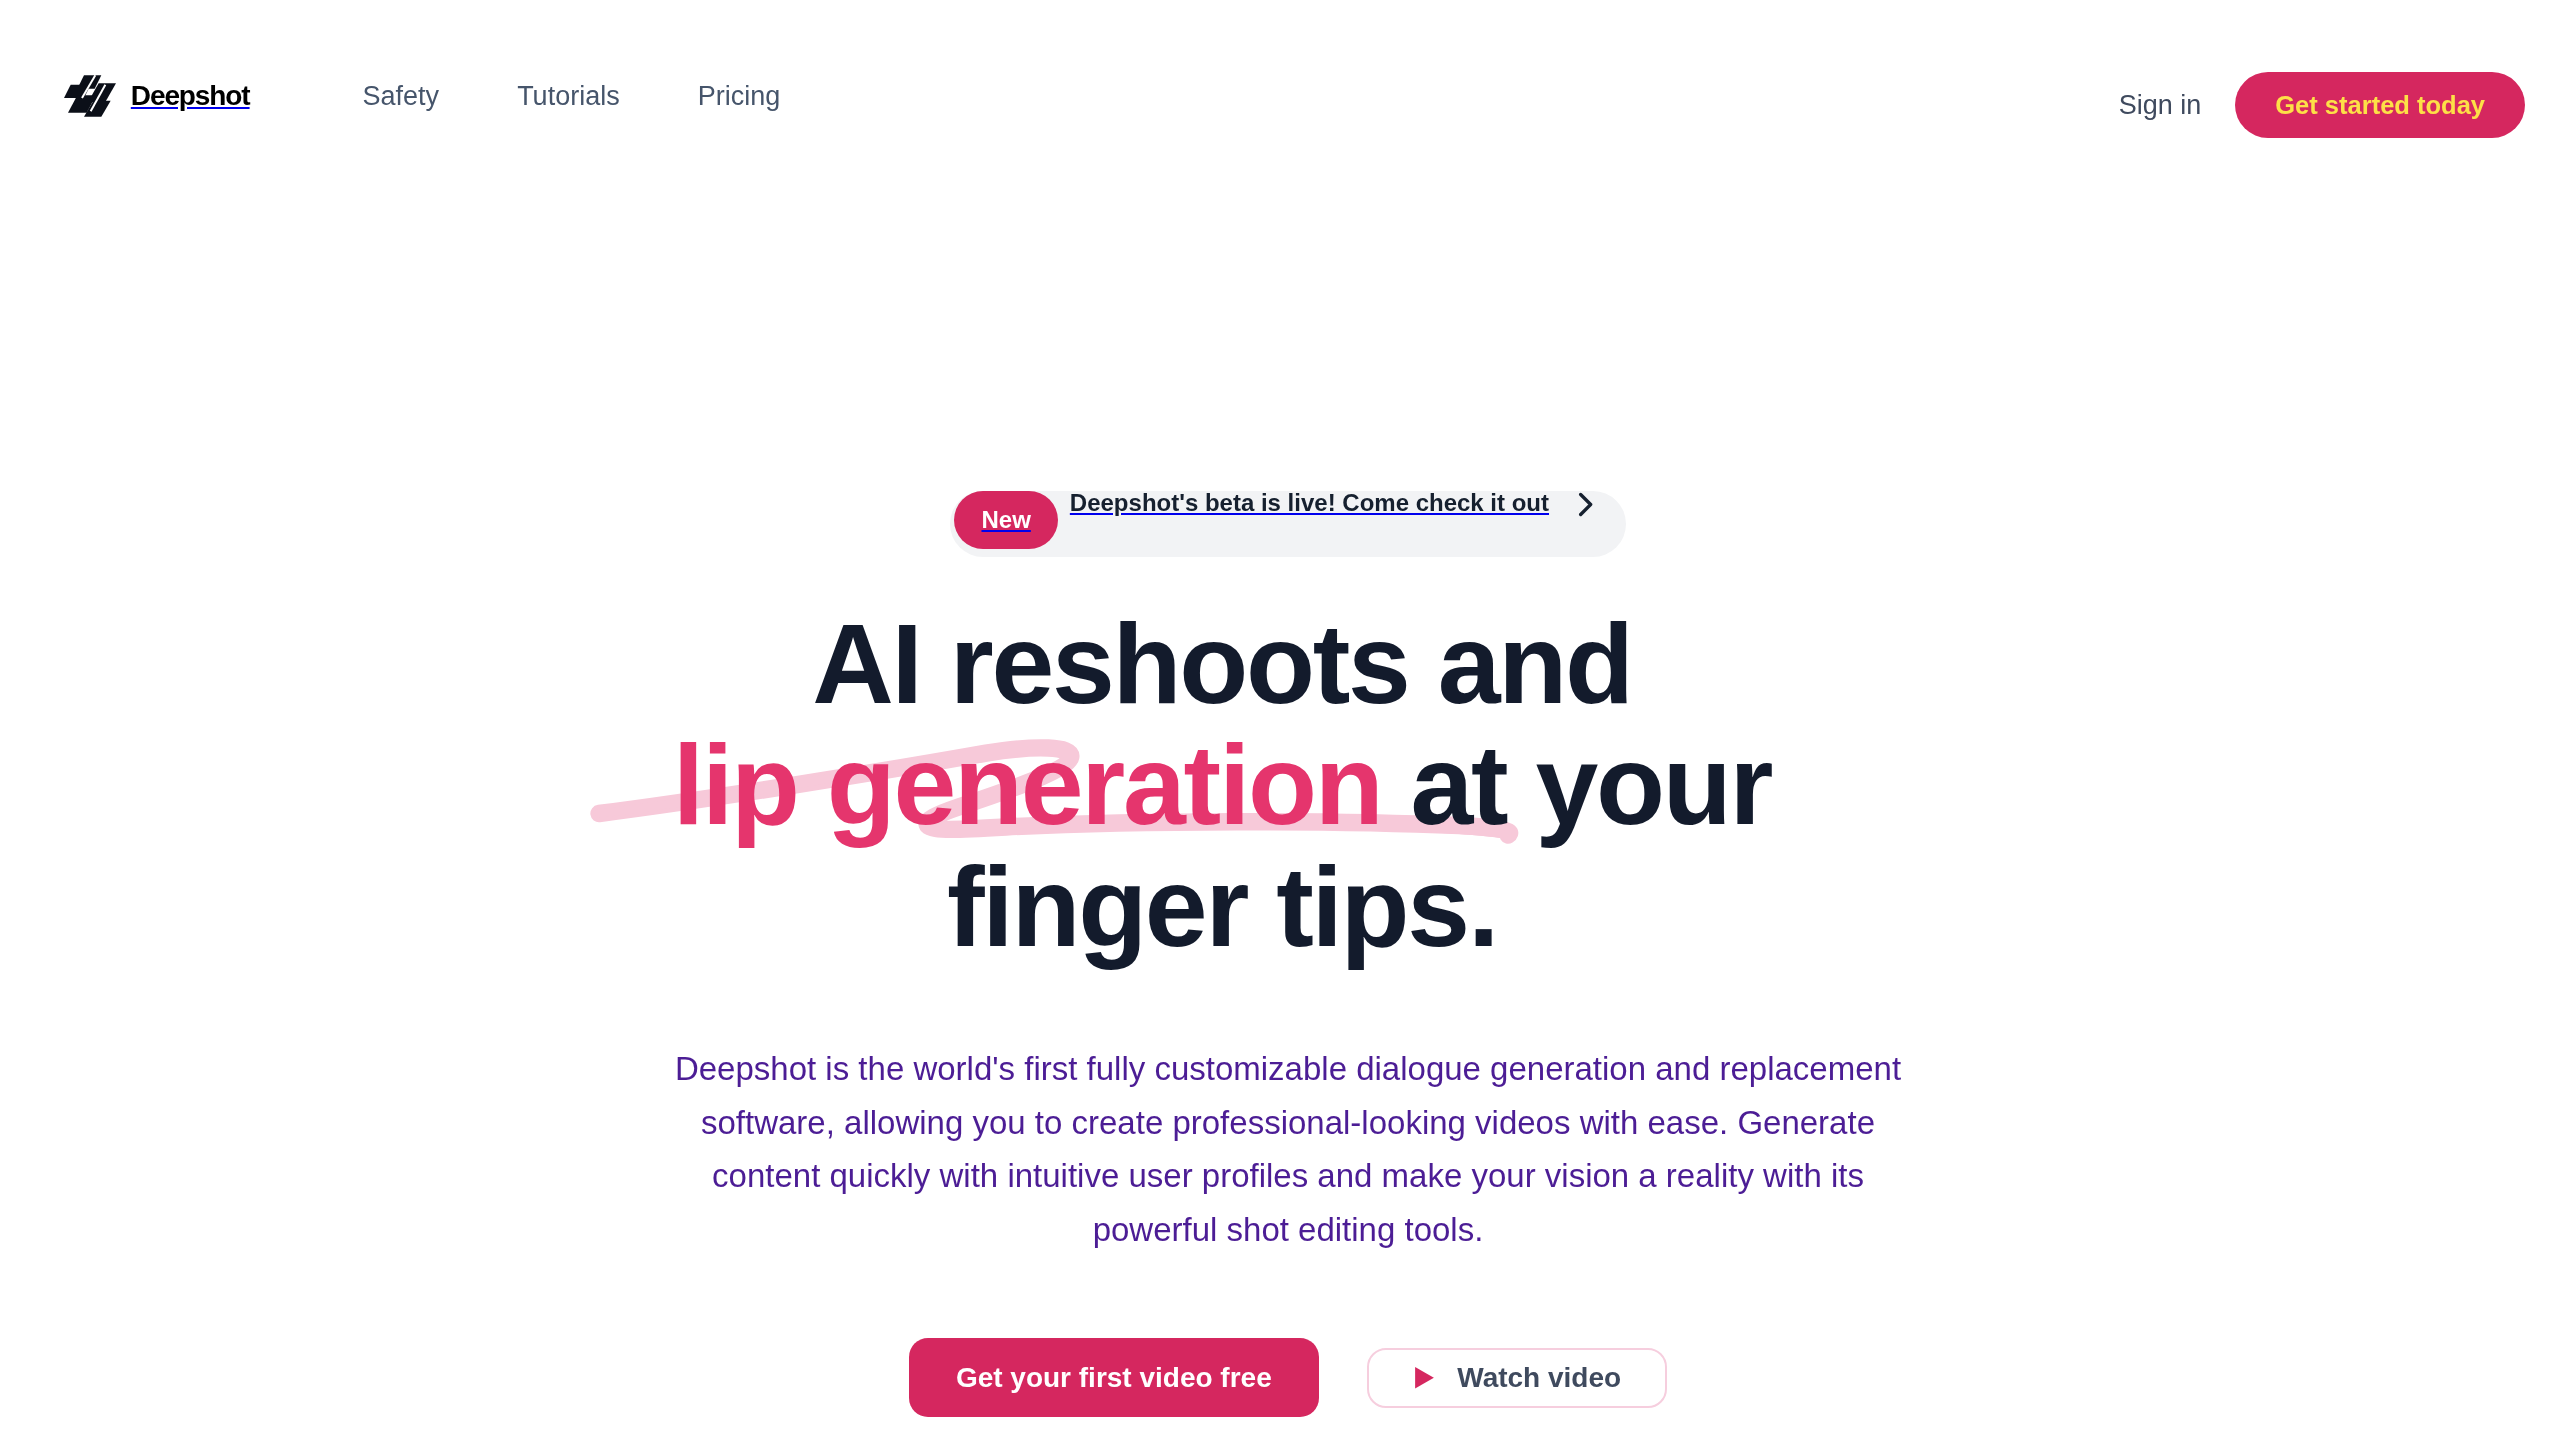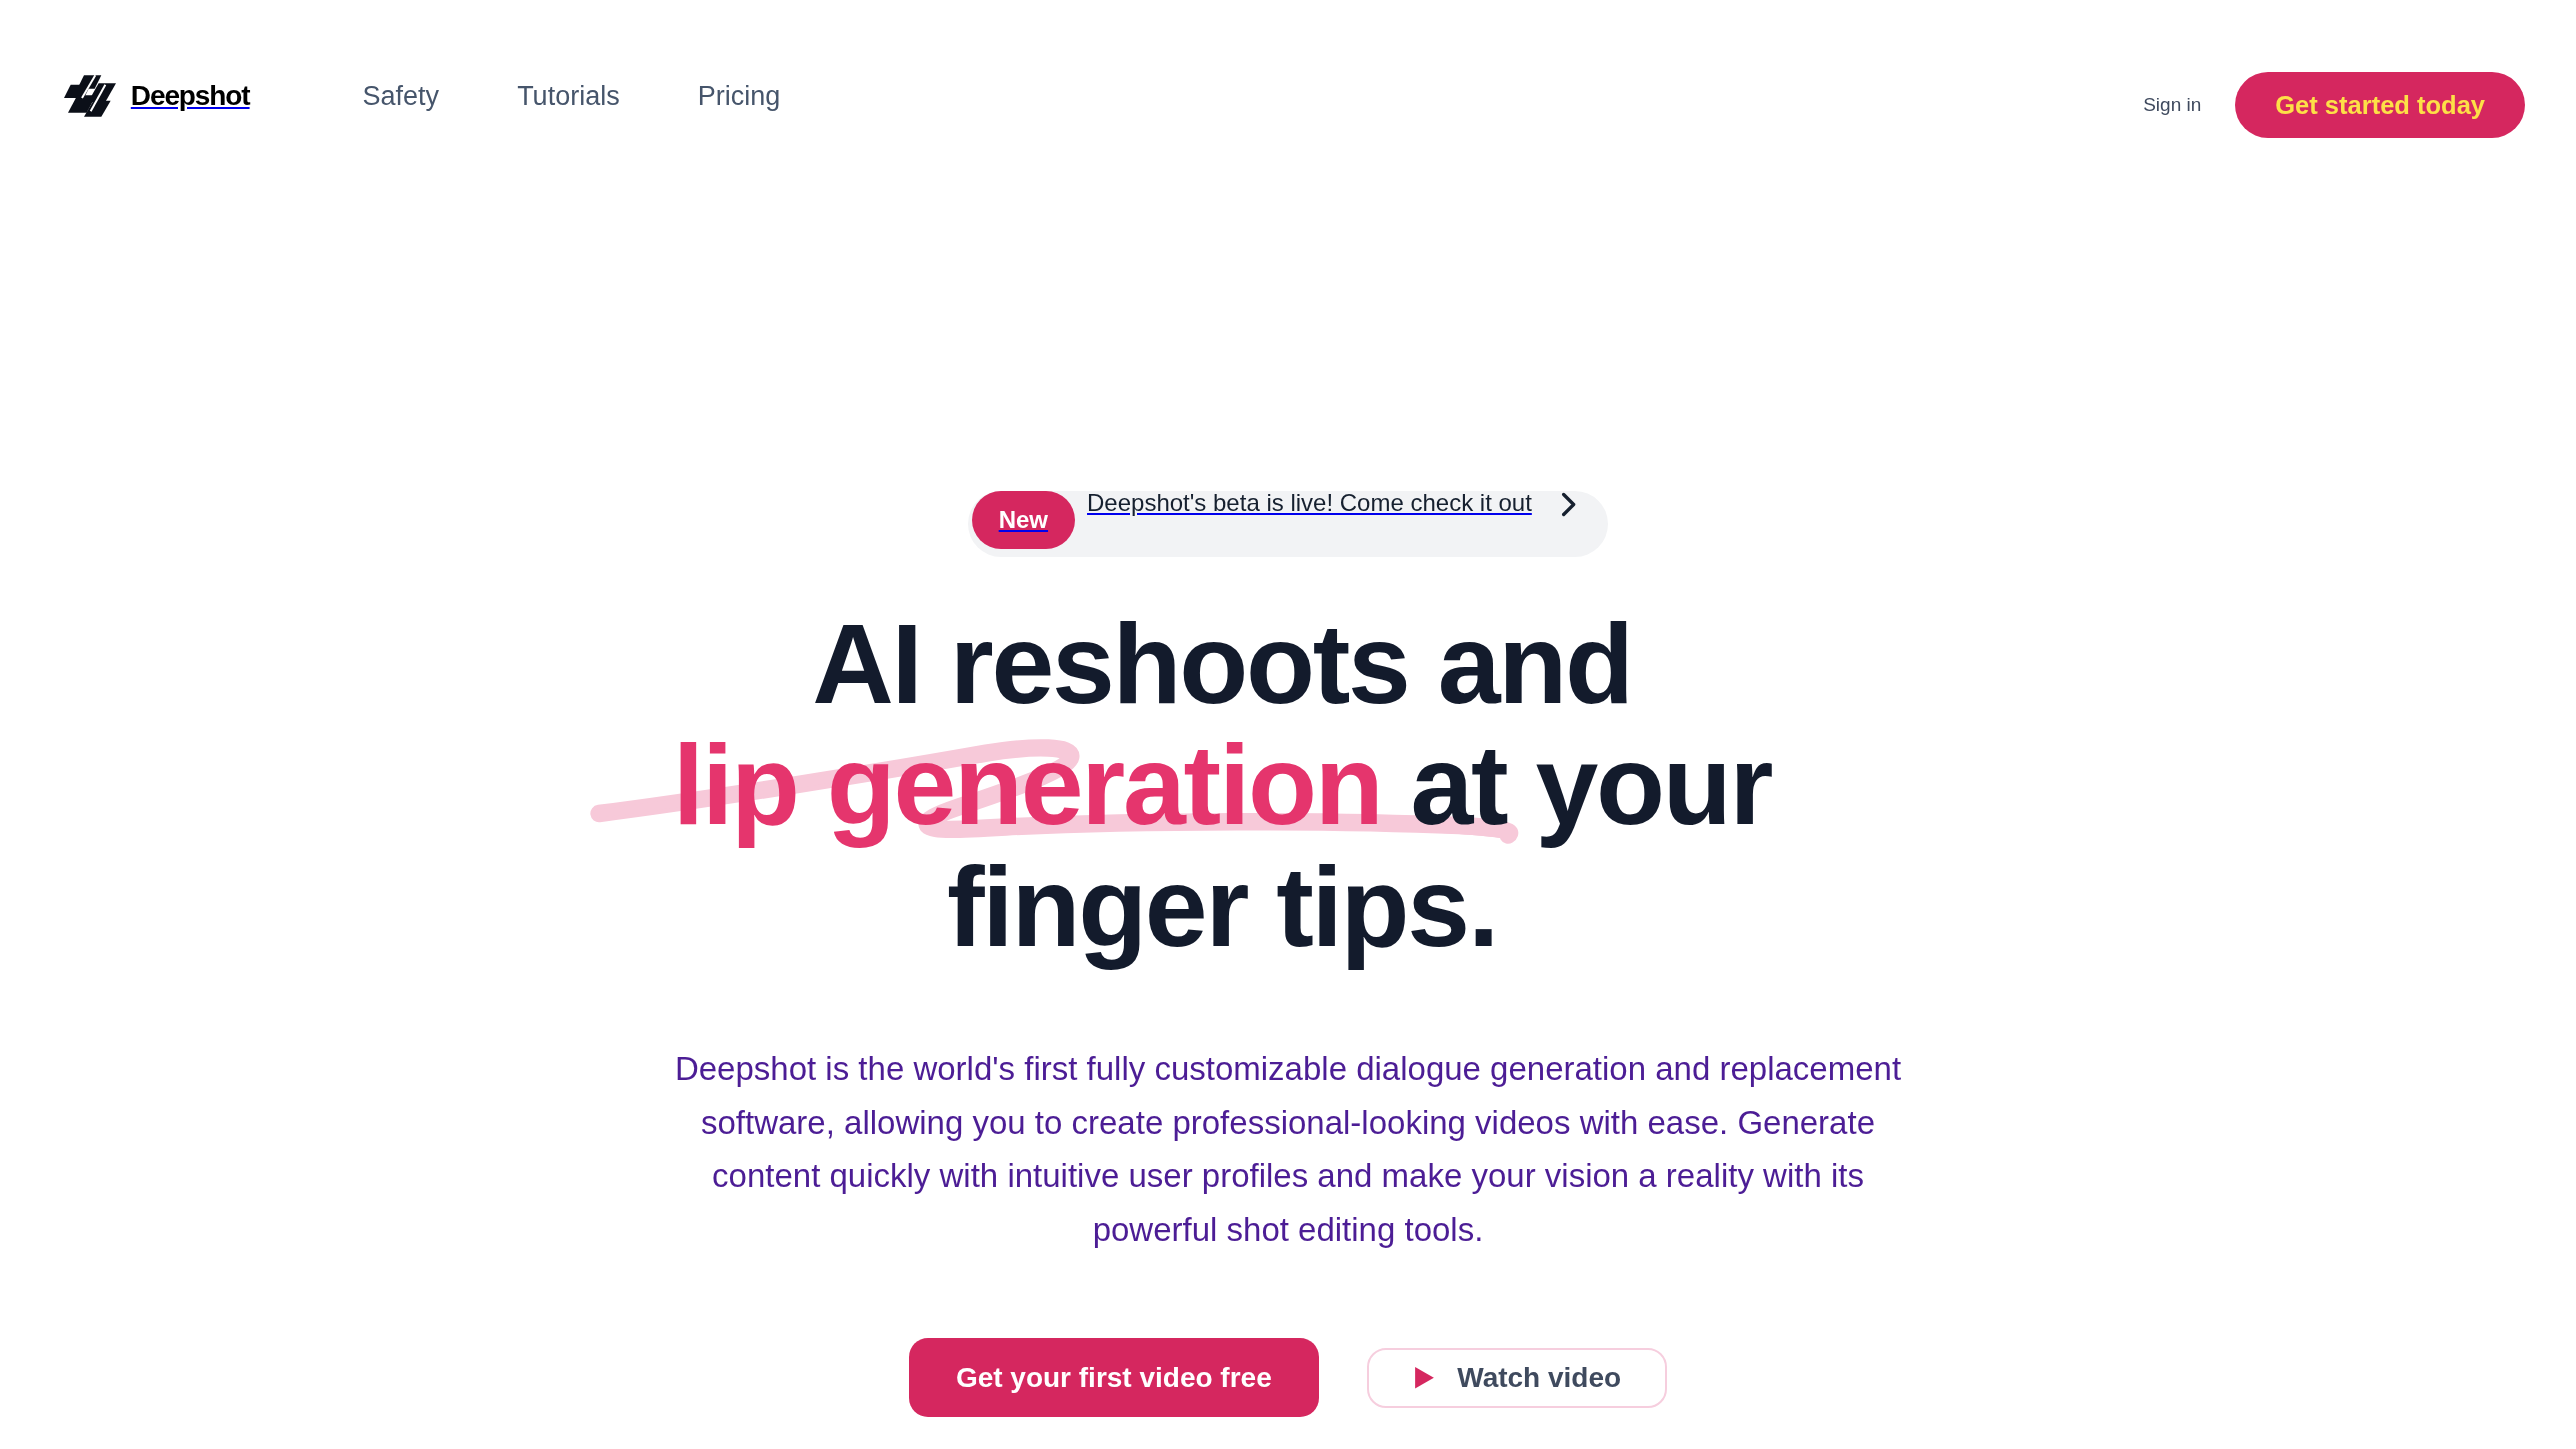--- a/index.html
+++ b/index.html
@@ -58,21 +58,21 @@
   }
 
   .nav-right {
     margin-left: auto;
     display: flex;
     align-items: center;
     gap: 0;
     height: 66px;
   }
   .signin-link {
-    font-size: 19px;
+    font-size: 27px;
     font-weight: 400;
     color: #3f4a5e;
     white-space: nowrap;
     text-decoration: none;
     padding: 0 34px;
     cursor: pointer;
   }
   .btn-getstarted {
     background: #d5275f;
     color: #fde047;
@@ -118,21 +118,21 @@
     font-size: 24px;
     font-weight: 600;
     border-radius: 670px;
     height: 58px;
     line-height: 58px;
     padding: 0 27px;
     white-space: nowrap;
   }
   .pill-text {
     font-size: 24px;
-    font-weight: 400;
+    font-weight: 700;
     color: #16202f;
     white-space: nowrap;
     padding: 0 27px 0 12px;
     line-height: 1;
   }
   .pill-chevron { width: 20px; height: 27px; display: block; flex: none; }
 
   
   .headline-wrap {
     position: relative;

